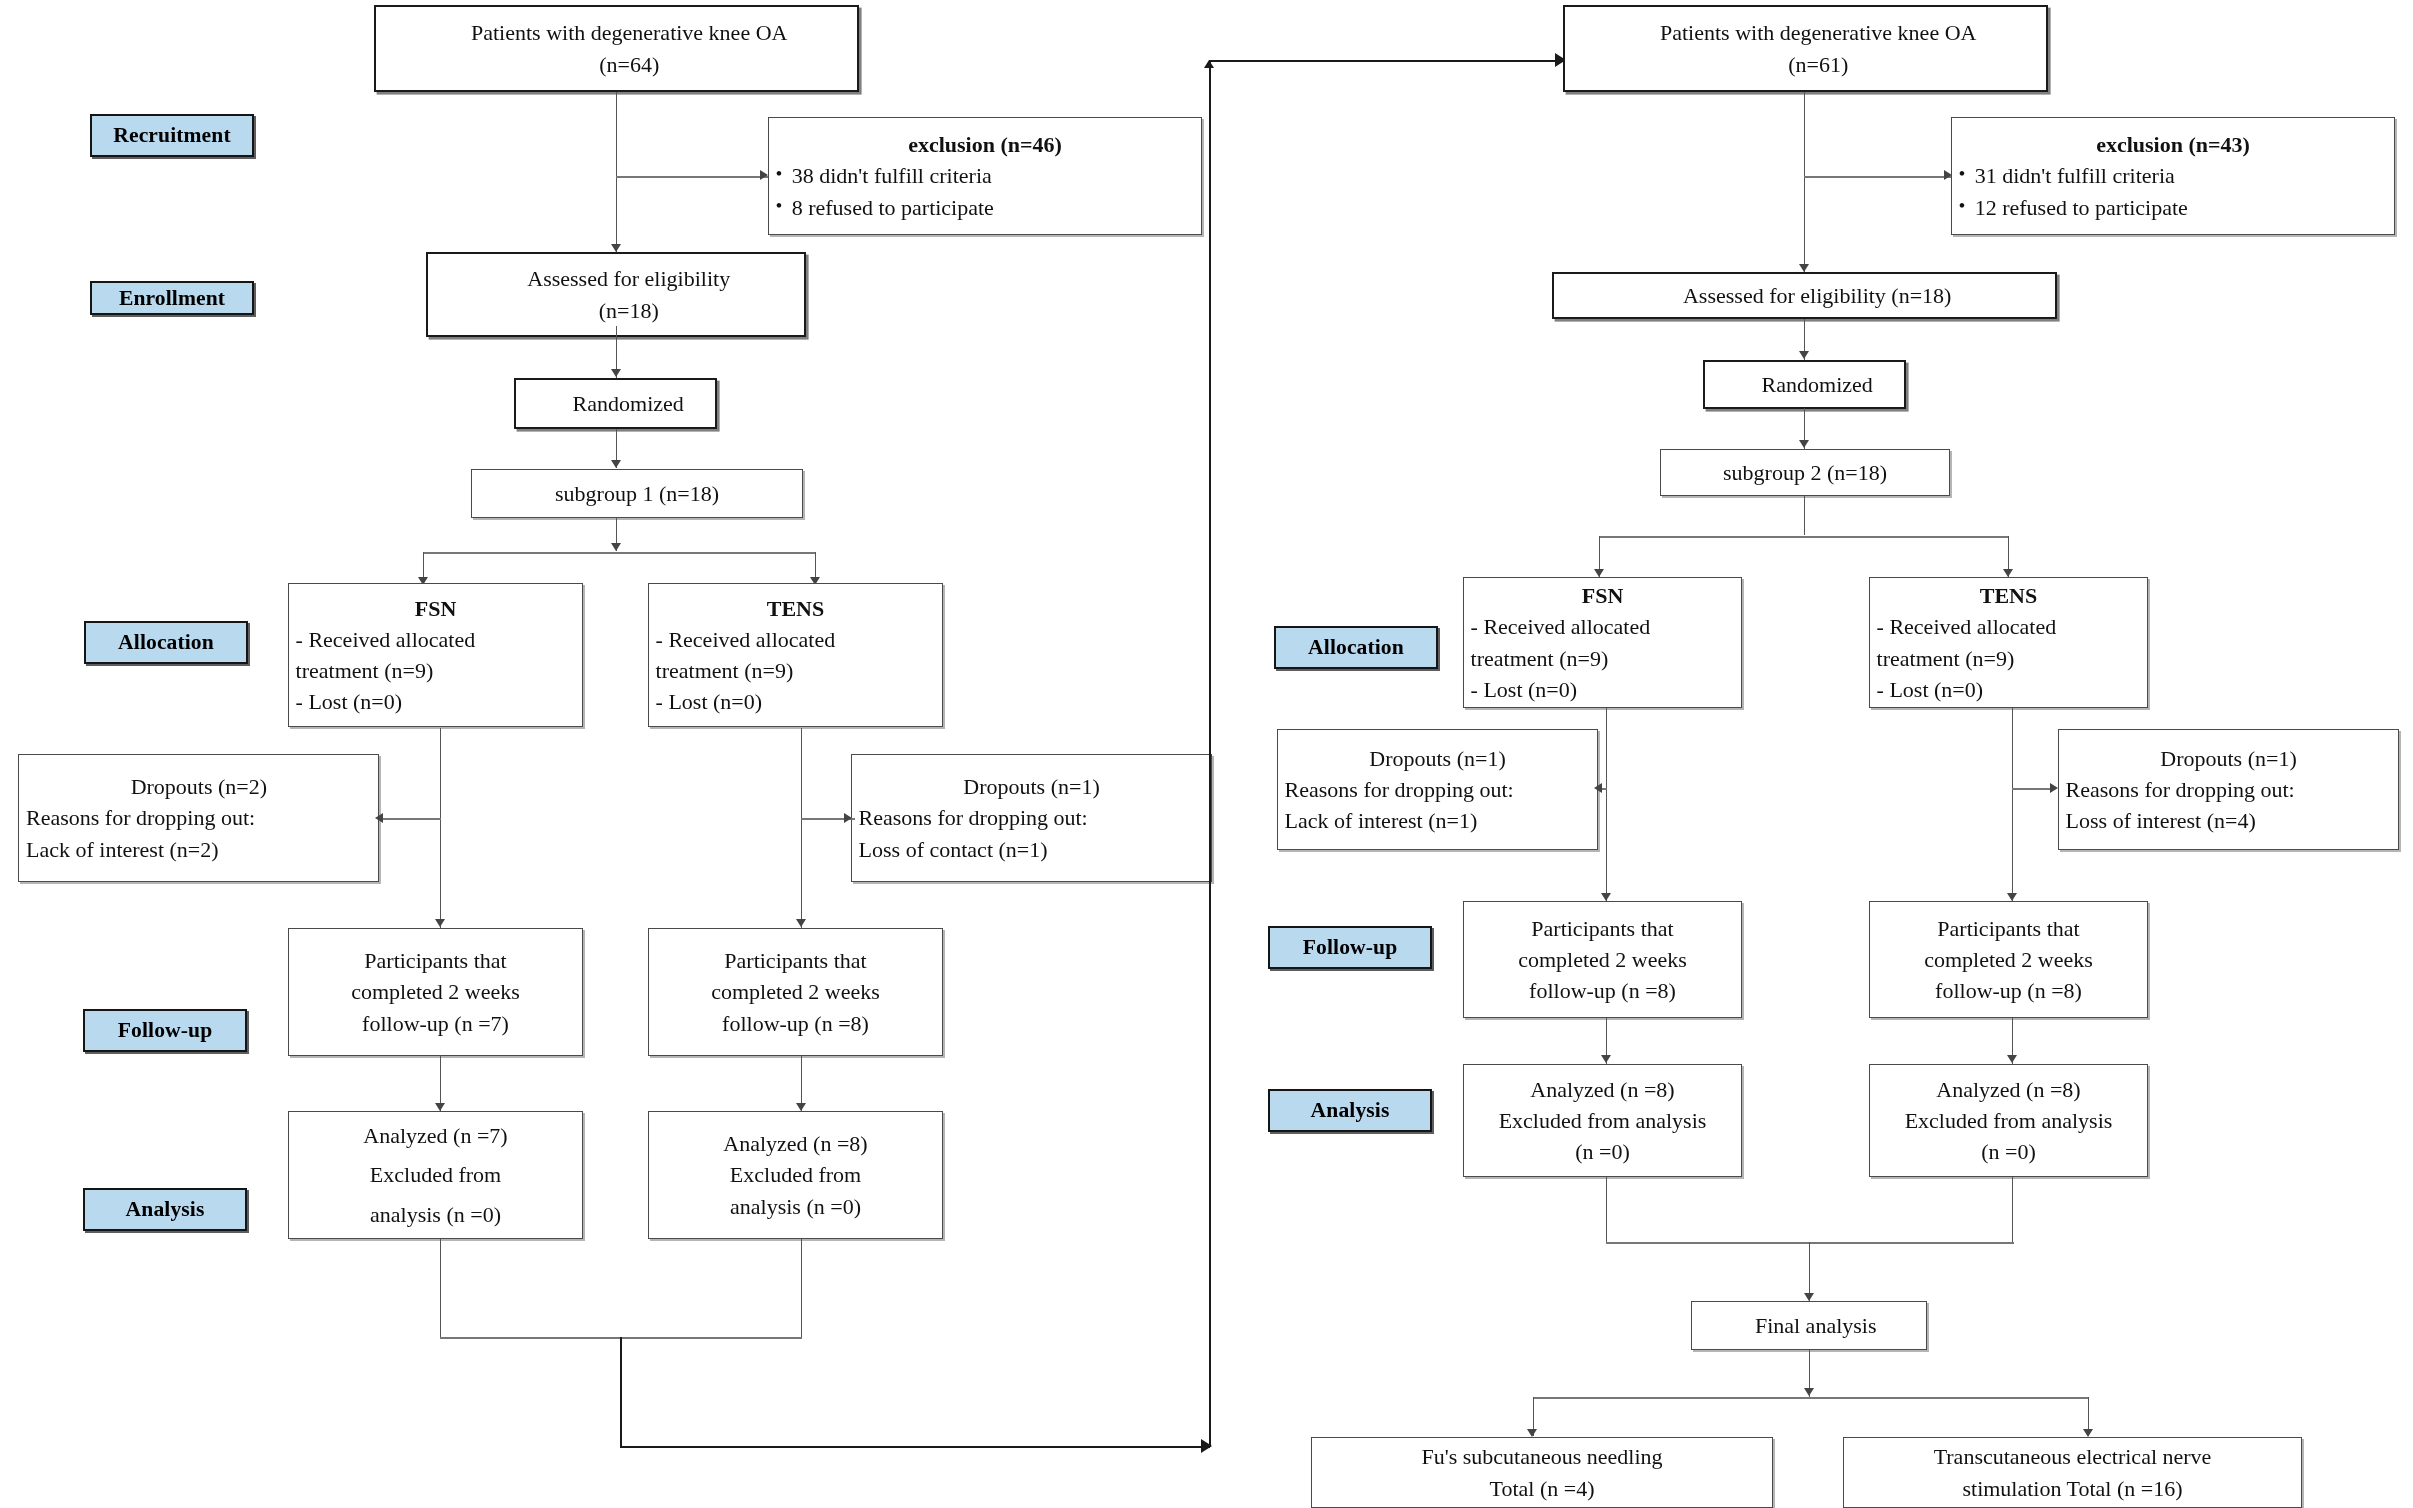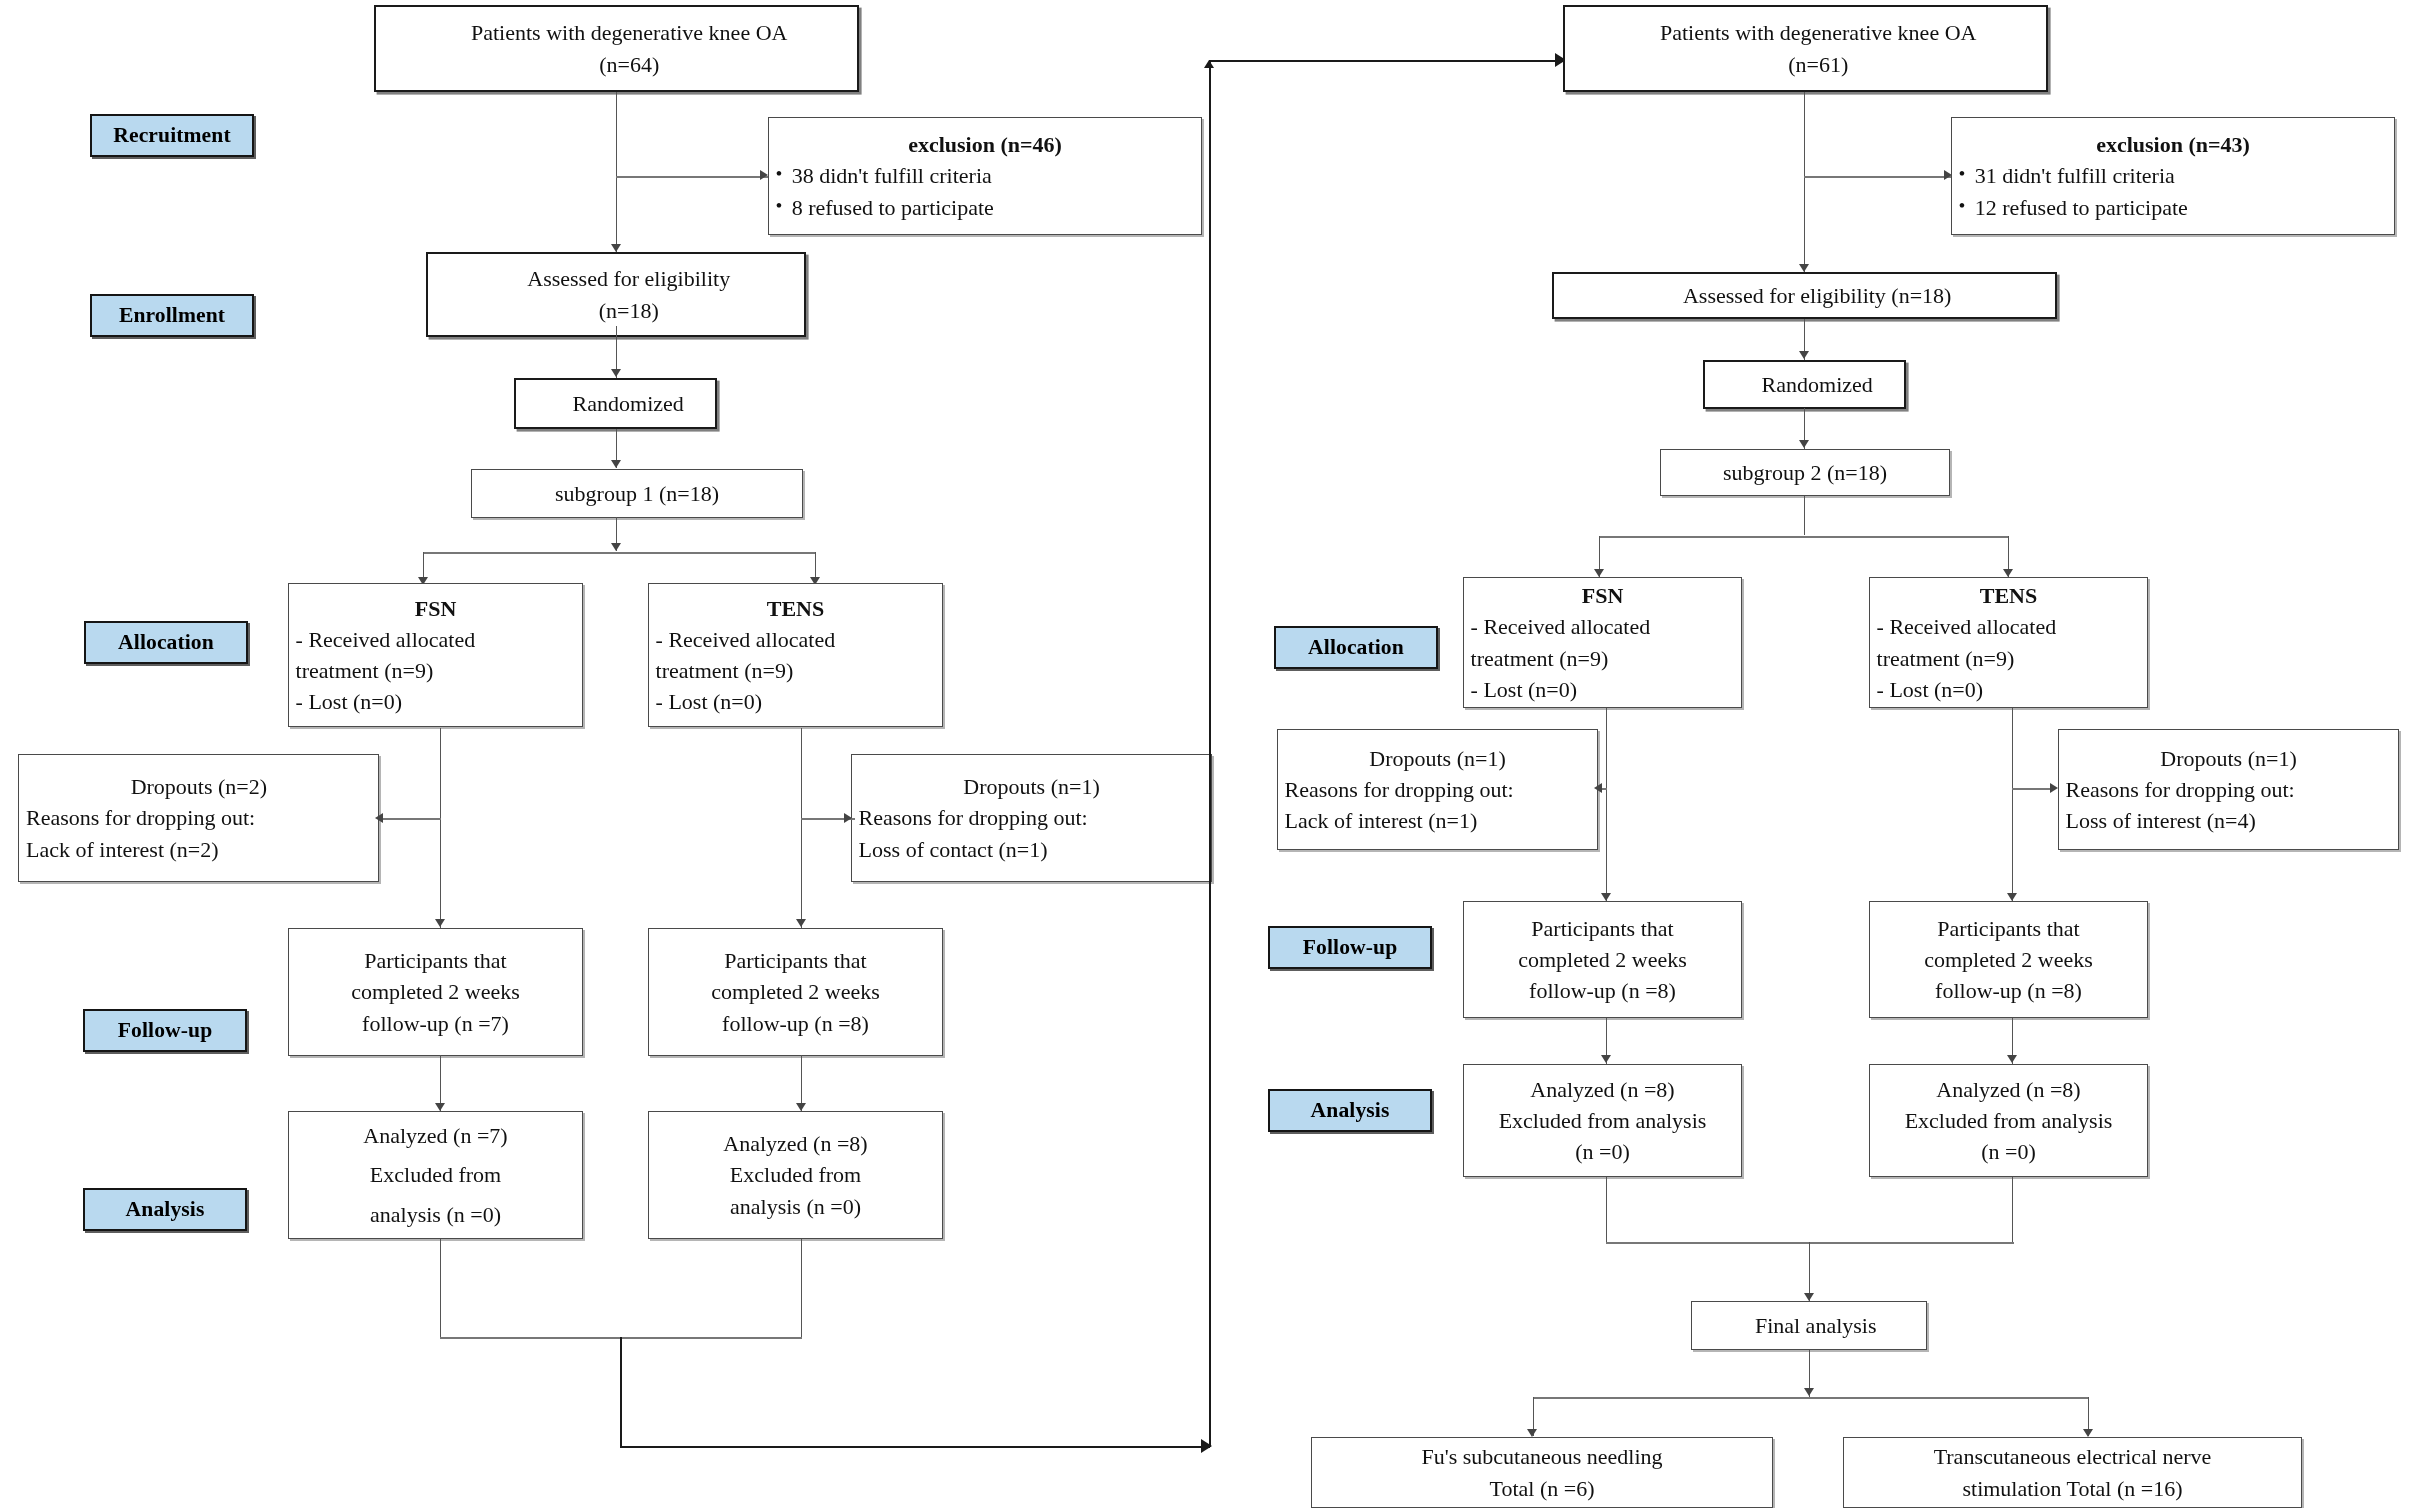--- a/index.html
+++ b/index.html
@@ -194,21 +194,21 @@
   <div class="ln-h thick" style="left:620px;top:1446px;width:590px;"></div>
   <div class="ar-r big" style="left:1201px;top:1439px;"></div>
   <div class="ln-v thick" style="left:1209px;top:60px;height:1387px;"></div>
   <div class="ln-h thick" style="left:1209px;top:60px;width:354px;"></div>
   <div class="ar-r big" style="left:1555px;top:53px;"></div>
   <div class="ar-u" style="left:1204px;top:60px;"></div>
 
   <div class="tag" style="left:90px;top:114px;width:164px;height:43px;">
     <span>Recruitment</span>
   </div>
-  <div class="tag" style="left:90px;top:281px;width:164px;height:43px;margin-top:13px;">
+  <div class="tag" style="left:90px;top:281px;width:164px;height:34px;">
     <span>Enrollment</span>
   </div>
   <div class="tag" style="left:84px;top:621px;width:164px;height:43px;">
     <span>Allocation</span>
   </div>
   <div class="tag" style="left:83px;top:1009px;width:164px;height:43px;">
     <span>Follow-up</span>
   </div>
   <div class="tag" style="left:83px;top:1188px;width:164px;height:43px;">
     <span>Analysis</span>
@@ -336,21 +336,21 @@
   <div class="ln-v" style="left:1809px;top:1350px;height:47px;"></div>
   <div class="ar-d" style="left:1804px;top:1388px;"></div>
   <div class="ln-h grey" style="left:1533px;top:1397px;width:556px;"></div>
   <div class="ln-v" style="left:1533px;top:1397px;height:39px;"></div>
   <div class="ln-v" style="left:2088px;top:1397px;height:39px;"></div>
   <div class="ar-d" style="left:1527px;top:1429px;"></div>
   <div class="ar-d" style="left:2083px;top:1429px;"></div>
 
   <div class="box" style="left:1311px;top:1437px;width:462px;height:71px;">
     <span class="ln">Fu's subcutaneous needling</span>
-    <span class="ln">Total (n =6)</span>
+    <span class="ln">Total (n =4)</span>
   </div>
   <div class="box" style="left:1843px;top:1437px;width:459px;height:71px;">
     <span class="ln">Transcutaneous electrical nerve</span>
     <span class="ln">stimulation Total (n =16)</span>
   </div>
 
   <div class="tag" style="left:1274px;top:626px;width:164px;height:43px;">
     <span>Allocation</span>
   </div>
   <div class="tag" style="left:1268px;top:926px;width:164px;height:43px;">

